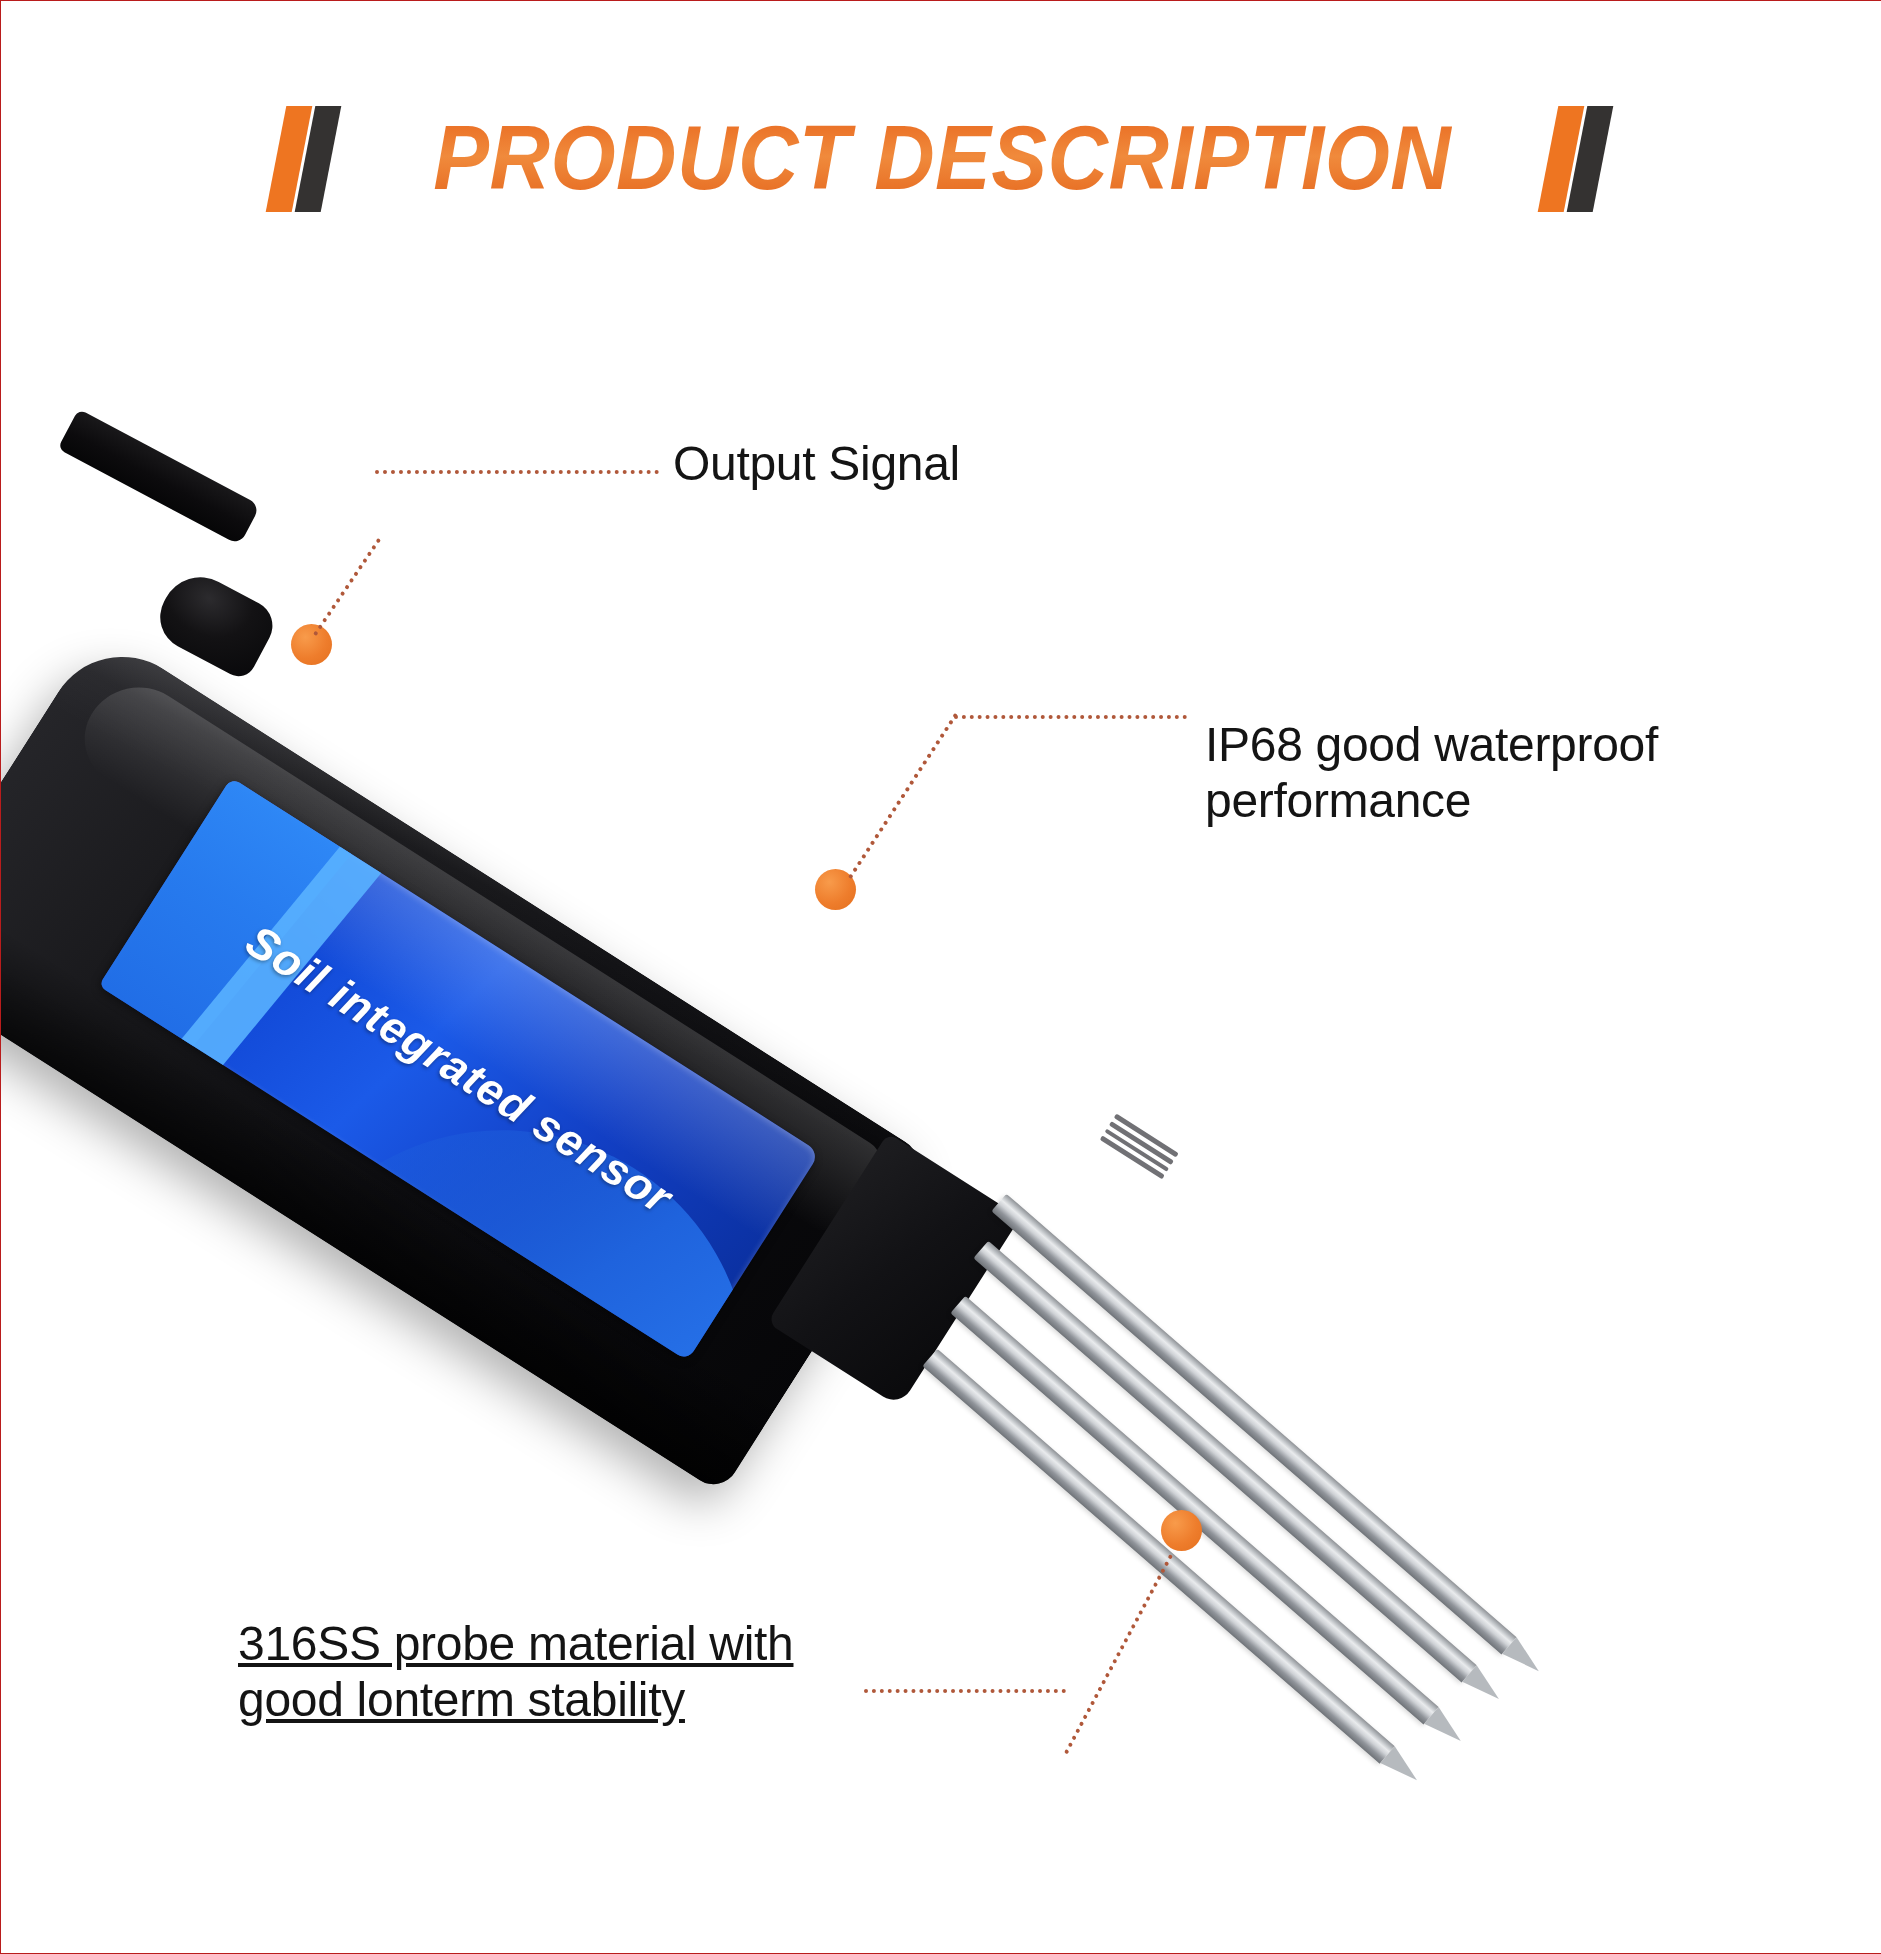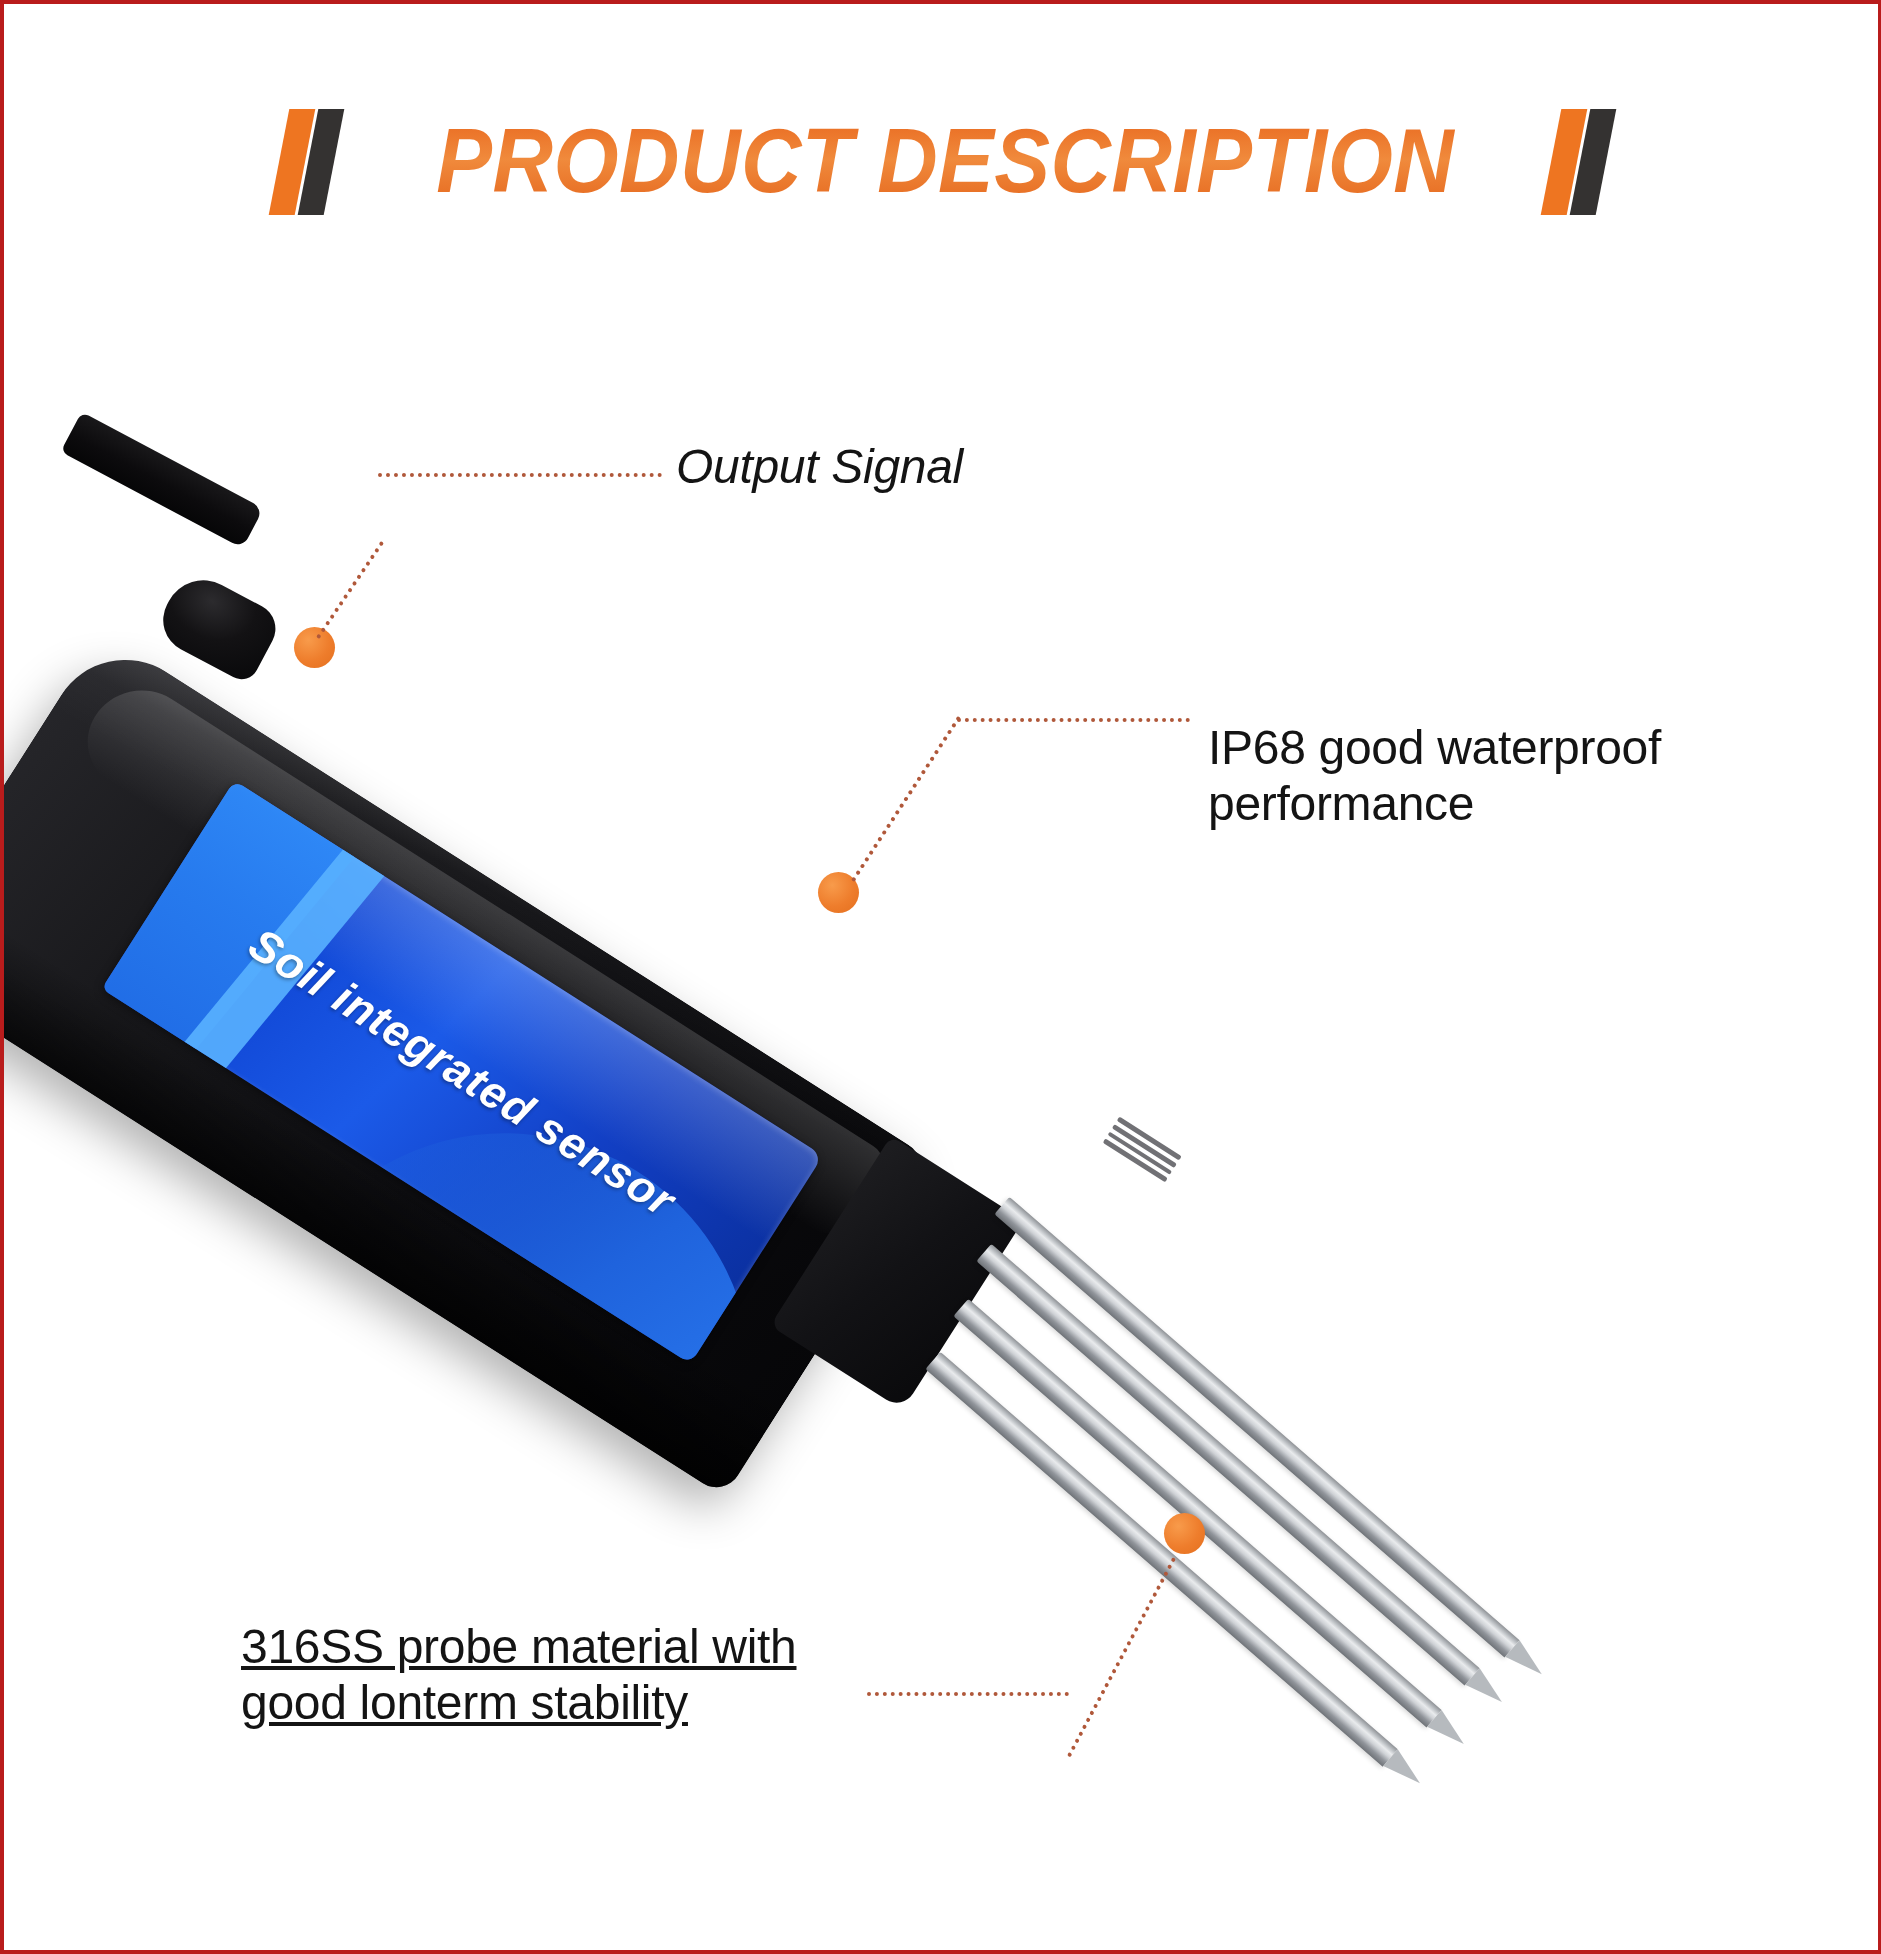--- a/index.html
+++ b/index.html
@@ -10,21 +10,21 @@
   body {
     font-family: "Liberation Sans", sans-serif;
   }
 
   #page {
     position: relative;
     width: 1882px;
     height: 1954px;
     background: #ffffff;
     overflow: hidden;
-    border: 4px solid #b91c1c;
+    border: 1px solid #b91c1c;
     box-sizing: border-box;
   }
 
   
   .title-row {
     position: absolute;
     left: 0;
     top: 94px;
     width: 1882px;
     height: 127px;
@@ -300,21 +300,21 @@
   .callout-text {
     position: absolute;
     color: #141414;
     font-family: "Liberation Sans Narrow", "Liberation Sans", sans-serif;
     font-size: 48px;
     font-weight: 400;
     line-height: 1.16;
     letter-spacing: -0.3px;
     white-space: pre-line;
   }
-  .co-output { left: 672px; top: 435px; font-style: italic; }
+  .co-output { left: 672px; top: 435px; }
   .co-ip68   { left: 1204px; top: 716px; }
   .co-probe  { left: 237px;  top: 1615px; text-decoration: underline; }
 </style>
 </head>
 <body>
 
 <div id="page">
 
   <div class="title-row">
 

